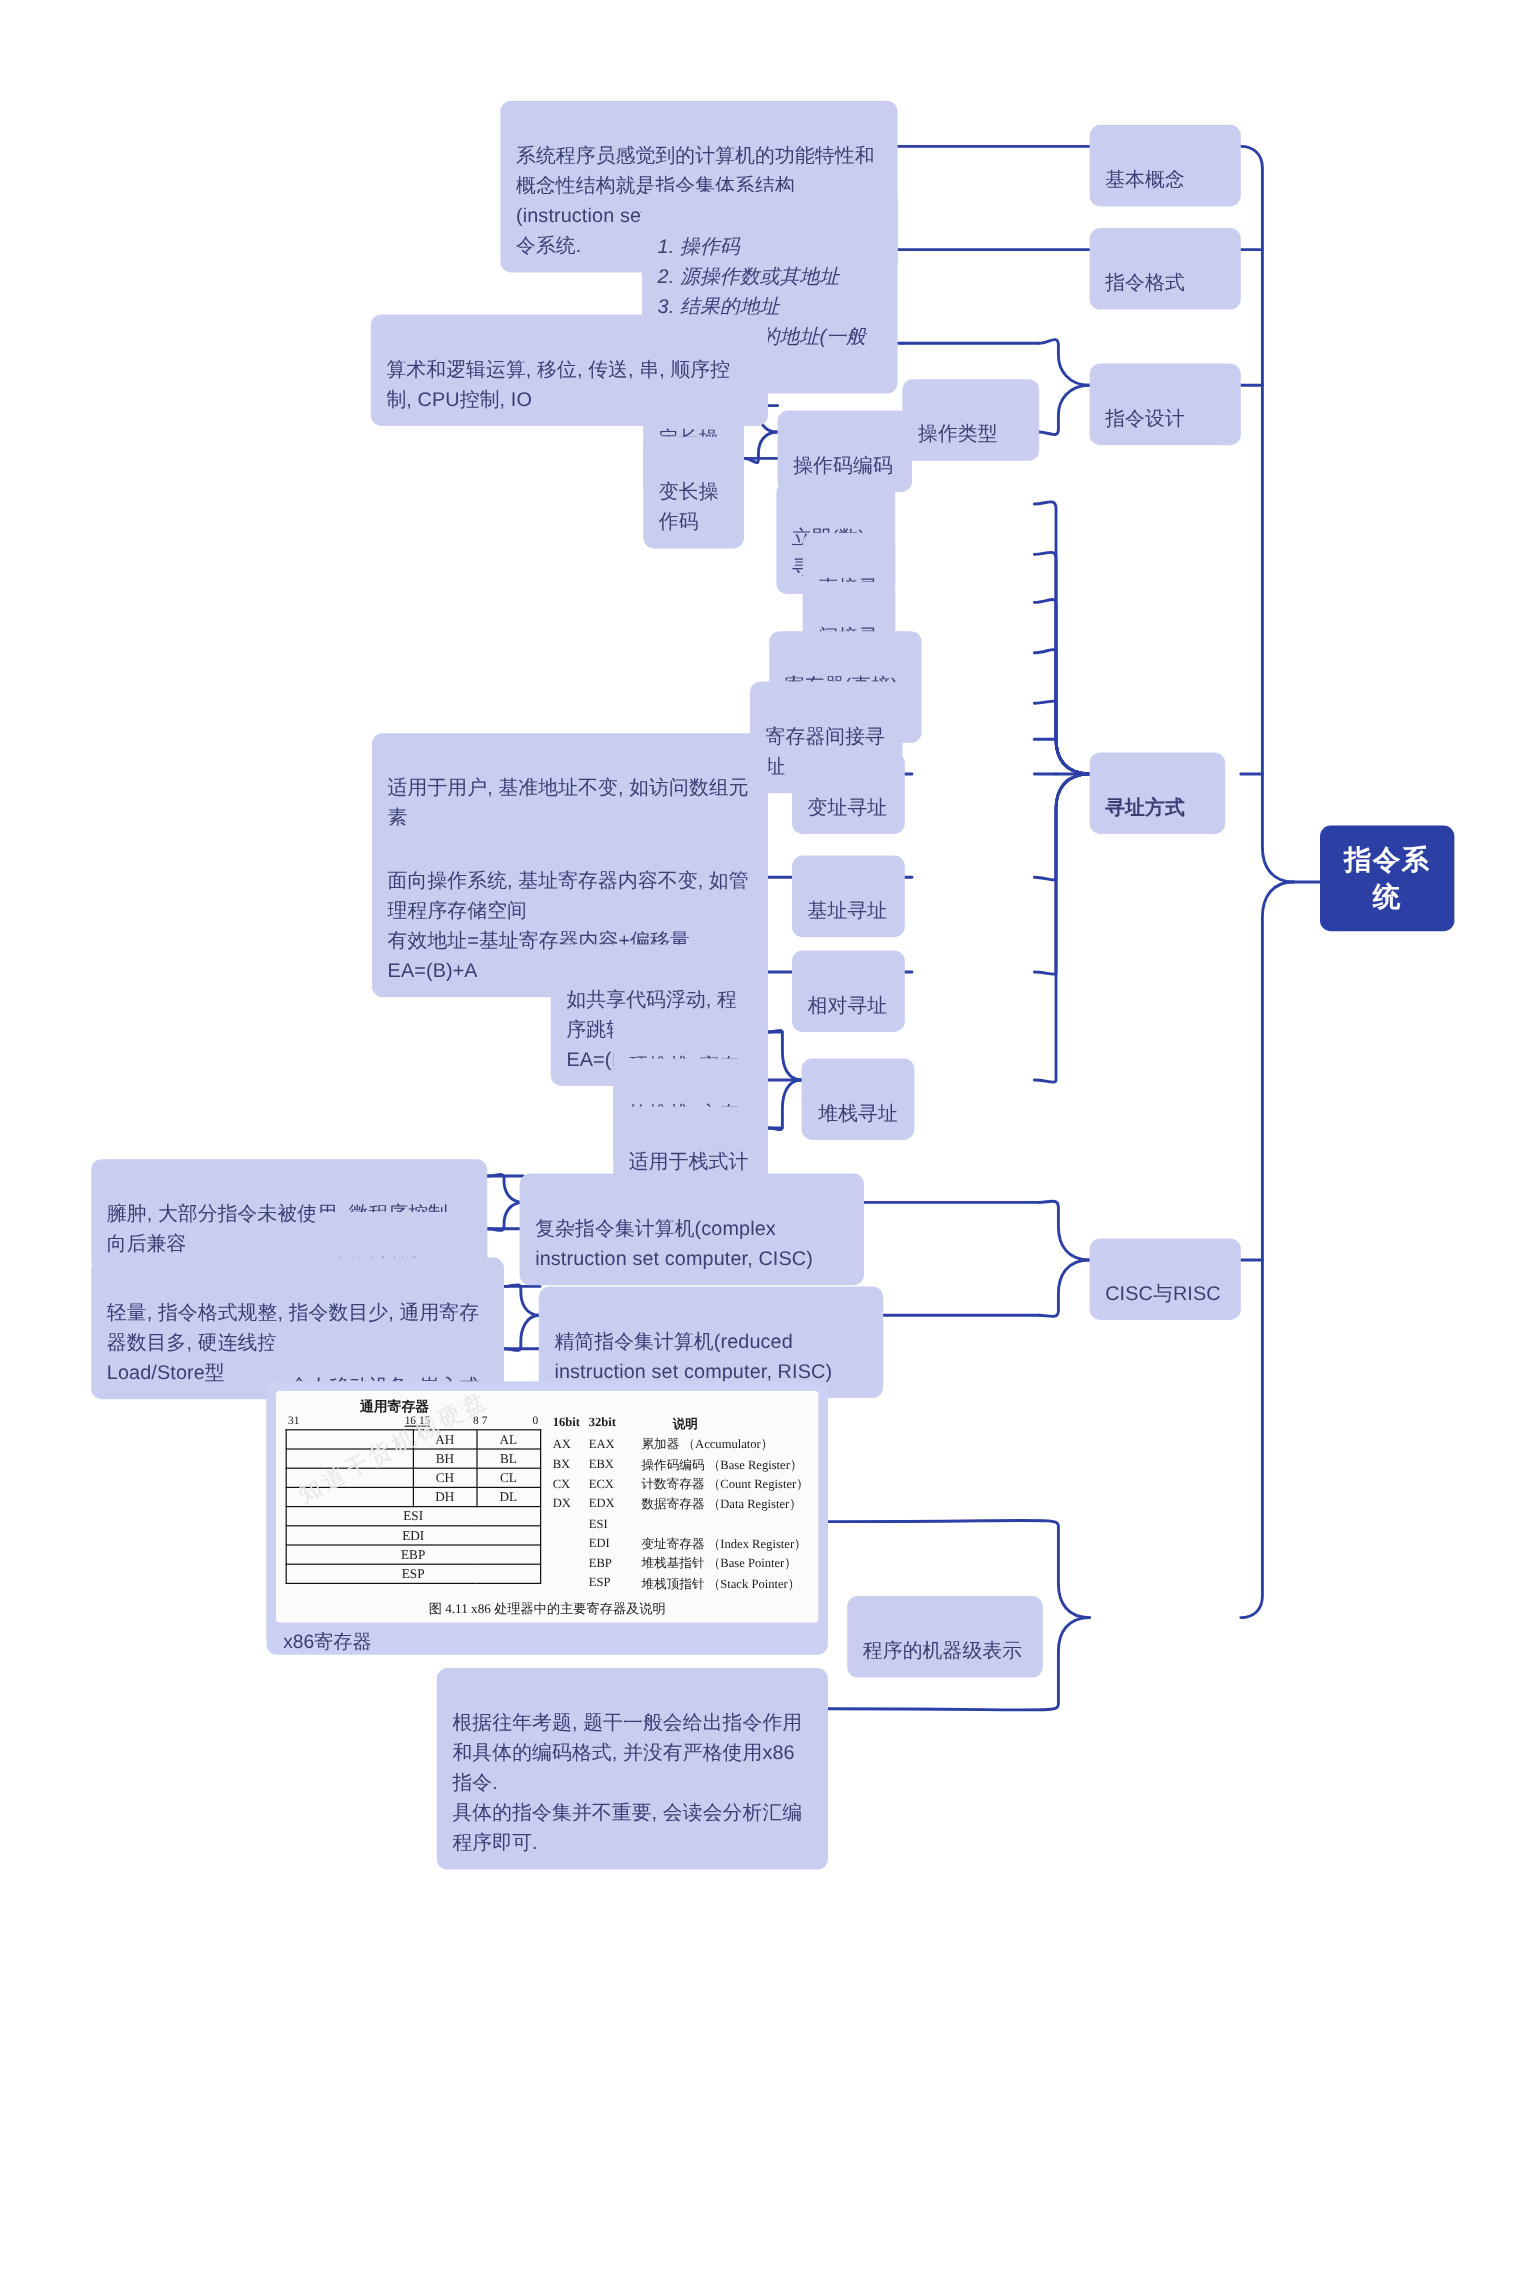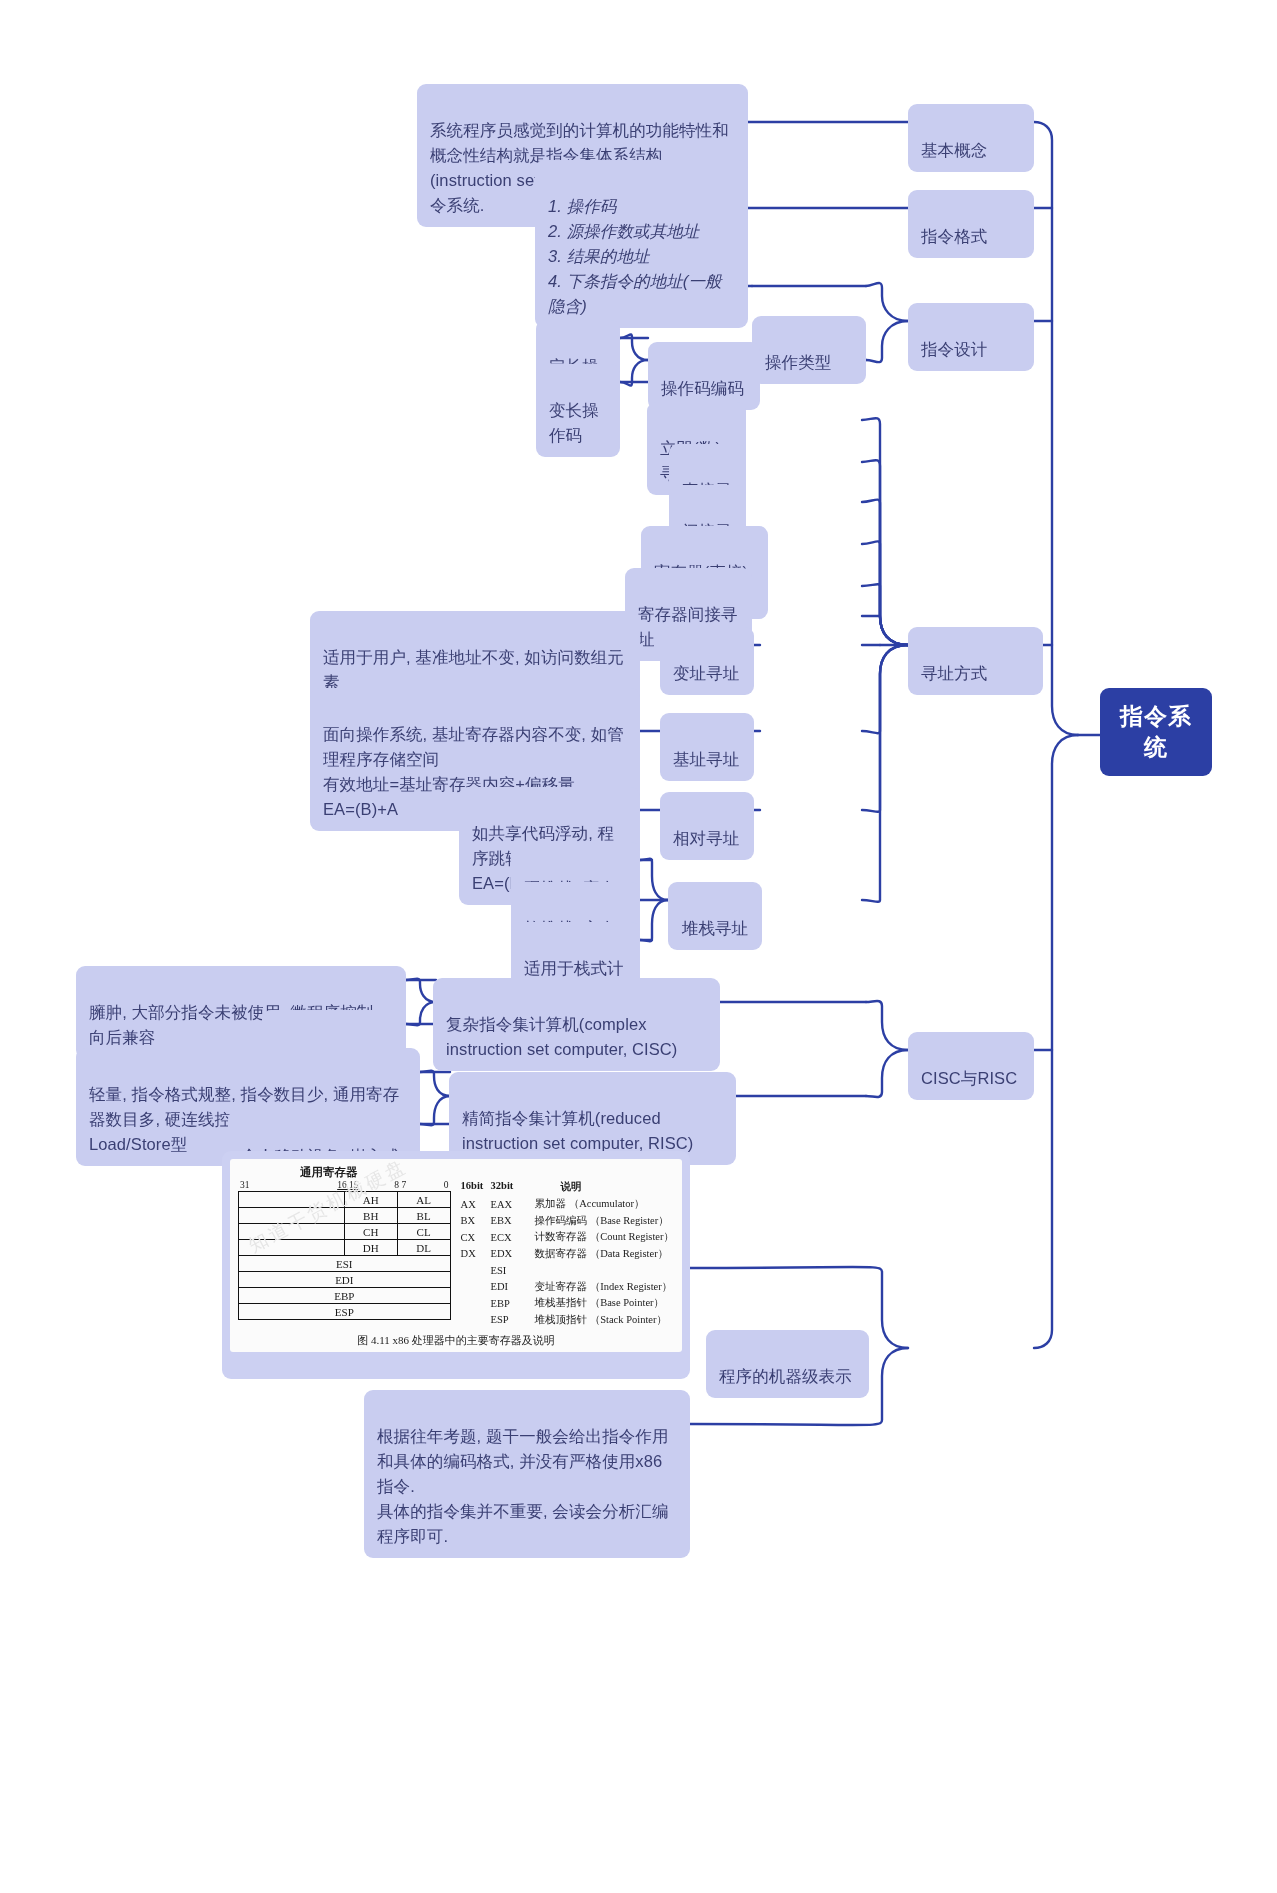--- a/index.html
+++ b/index.html
@@ -170,31 +170,34 @@
 3. 结果的地址
 4. 下条指令的地址(一般隐含)</span>
   </div>
 
   <div class="node" style="left:908px;top:303px;width:126px;">
     <span>指令设计</span>
   </div>
   <div class="node" style="left:752px;top:268px;width:114px;margin-top:48px;">
     <span>操作类型</span>
   </div>
+  <div class="node" style="left:309px;top:262px;width:331px;">
+    <span>算术和逻辑运算, 移位, 传送, 串, 顺序控制, CPU控制, IO</span>
+  </div>
   <div class="node" style="left:648px;top:342px;width:112px;">
     <span>操作码编码</span>
   </div>
   <div class="node" style="left:536px;top:320px;width:84px;">
     <span>定长操作码</span>
   </div>
   <div class="node" style="left:536px;top:364px;width:84px;">
     <span>变长操作码</span>
   </div>
 
-  <div class="node" style="left:908px;top:627px;width:135px;">
+  <div class="node" style="left:908px;top:627px;width:113px;font-weight:bold;">
     <span>寻址方式</span>
   </div>
 
   <div class="node" style="left:647px;top:402px;width:99px;">
     <span>立即(数)寻址</span>
   </div>
   <div class="node" style="left:669px;top:444px;width:77px;">
     <span>直接寻址</span>
   </div>
   <div class="node" style="left:669px;top:485px;width:77px;">
@@ -366,20 +369,21 @@
           </div>
           <div class="rr-line">
             <span class="c16"></span>
             <span class="c32">ESP</span>
             <span class="cdesc">堆栈顶指针 （Stack Pointer）</span>
           </div>
         </div>
       </div>
       <div class="fig-cap">图 4.11    x86 处理器中的主要寄存器及说明</div>
     </div>
+    <div class="caption">x86寄存器</div>
   </div>
 
   <div class="node" style="left:364px;top:1390px;width:326px;">
     <span>根据往年考题, 题干一般会给出指令作用和具体的编码格式, 并没有严格使用x86指令.
 具体的指令集并不重要, 会读会分析汇编程序即可.</span>
   </div>
 
 </div>
 
 </body></html>

